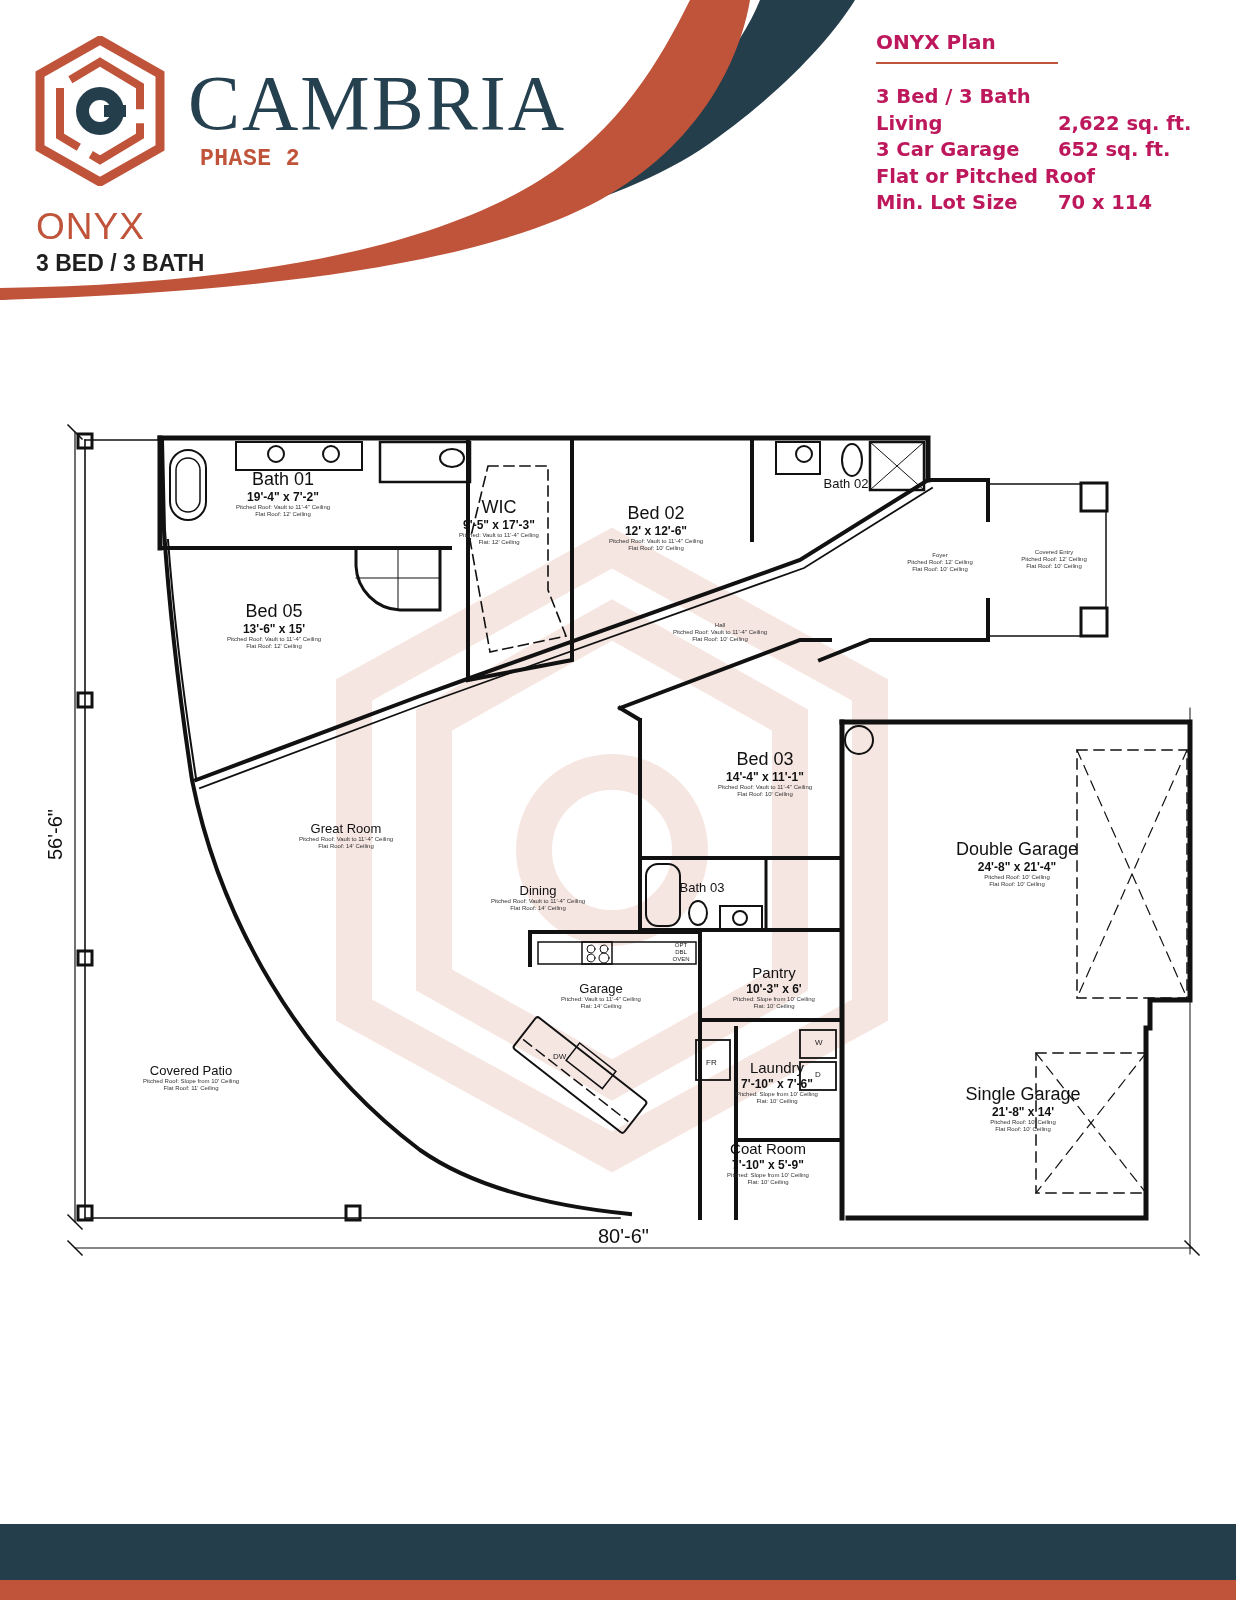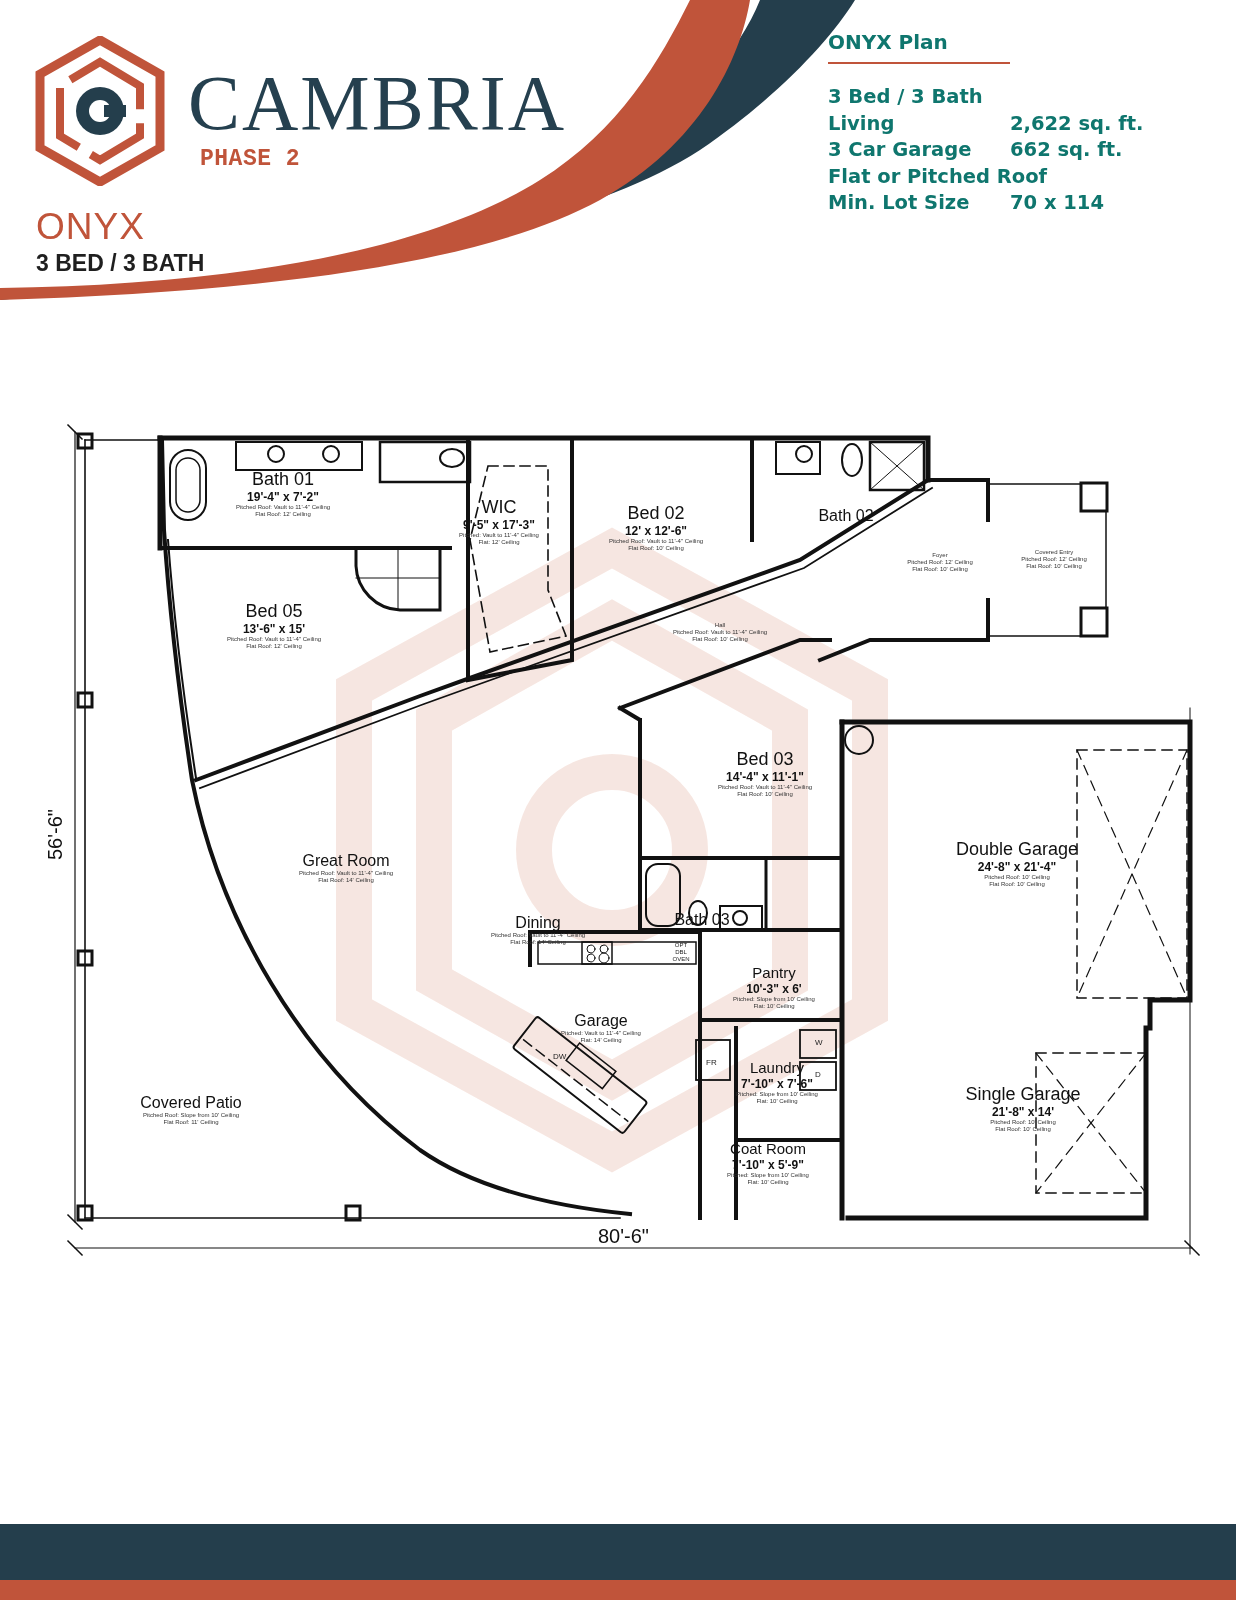--- a/index.html
+++ b/index.html
@@ -6,30 +6,30 @@
   body { width: 1236px; height: 1600px; position: relative; overflow: hidden; font-family: "Liberation Sans", sans-serif; color: #1c1c1c; }
   .abs { position: absolute; }
   
   .swoosh { position: absolute; left: 0; top: 0; }
   .logo-mark { position: absolute; left: 34px; top: 36px; width: 132px; height: 150px; }
   .brand-name { position: absolute; left: 188px; top: 64px; font-family: "Liberation Serif", serif; font-size: 78px; letter-spacing: 2px; color: #25404f; line-height: 1; }
   .brand-phase { position: absolute; left: 200px; top: 146px; font-family: Liberation Mono, monospace; font-weight: bold; font-size: 23px; color: #c0543a; letter-spacing: 0.5px; }
   .plan-name { position: absolute; left: 36px; top: 206px; font-weight: normal; font-size: 37px; color: #c0543a; letter-spacing: 1px; }
   .plan-beds { position: absolute; left: 36px; top: 250px; font-weight: bold; font-size: 23px; color: #1f1f1f; }
   
-  .info { position: absolute; left: 828px; top: 30px; width: 340px; font-family: "DejaVu Sans", sans-serif; font-weight: bold; color: #0f766e; }
+  .info { position: absolute; left: 876px; top: 30px; width: 340px; font-family: "DejaVu Sans", sans-serif; font-weight: bold; color: #be185d; }
   .info-title { font-size: 20px; margin: 0 0 8px 0; }
   .info-rule { width: 182px; height: 2px; background: #c0543a; margin-bottom: 20px; }
   .info-row { font-size: 19.5px; line-height: 26.5px; display: flex; white-space: nowrap; }
   .info-row .k { width: 182px; }
   
   .plan-svg { position: absolute; left: 0; top: 0; }
   .room { position: absolute; text-align: center; transform: translateX(-50%); white-space: nowrap; color: #111; }
   .room .n { display: block; font-size: 18px; line-height: 1.05; }
-  .room .n.sm { font-size: 16px; margin-top: 31px; }
+  .room .n.sm { font-size: 13px; }
   .room .d { display: block; font-weight: bold; font-size: 12px; margin-top: 1px; }
   .room .c { display: block; font-size: 6px; line-height: 7px; color: #333; }
   .dim { position: absolute; font-size: 20px; color: #111; }
   .dim-v { transform: rotate(-90deg); transform-origin: left top; }
   
   .footer-navy { position: absolute; left: 0; top: 1524px; width: 1236px; height: 56px; background: #243e4c; }
   .footer-orange { position: absolute; left: 0; top: 1580px; width: 1236px; height: 20px; background: #c0543a; }
 </style>
 </head>
 <body>
@@ -57,21 +57,21 @@
   <div class="info-row">
       <span class="k">3 Bed / 3 Bath</span>
       <span></span>
     </div>
   <div class="info-row">
       <span class="k">Living</span>
       <span>2,622 sq. ft.</span>
     </div>
   <div class="info-row">
       <span class="k">3 Car Garage</span>
-      <span>662 sq. ft.</span>
+      <span>652 sq. ft.</span>
     </div>
   <div class="info-row">
       <span>Flat or Pitched Roof</span>
     </div>
   <div class="info-row">
       <span class="k">Min. Lot Size</span>
       <span>70 x 114</span>
     </div>
 </div>
 

